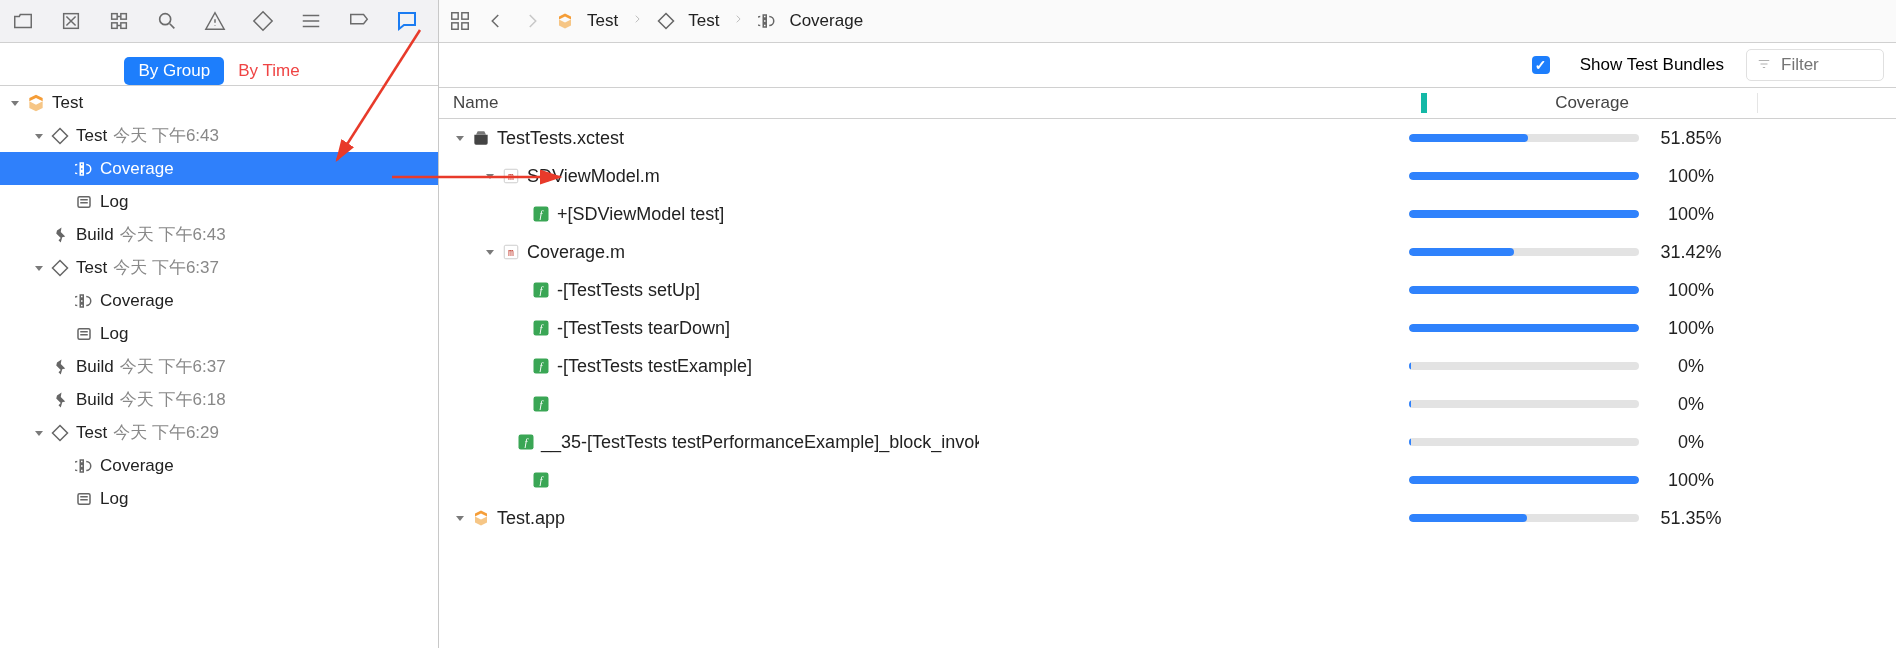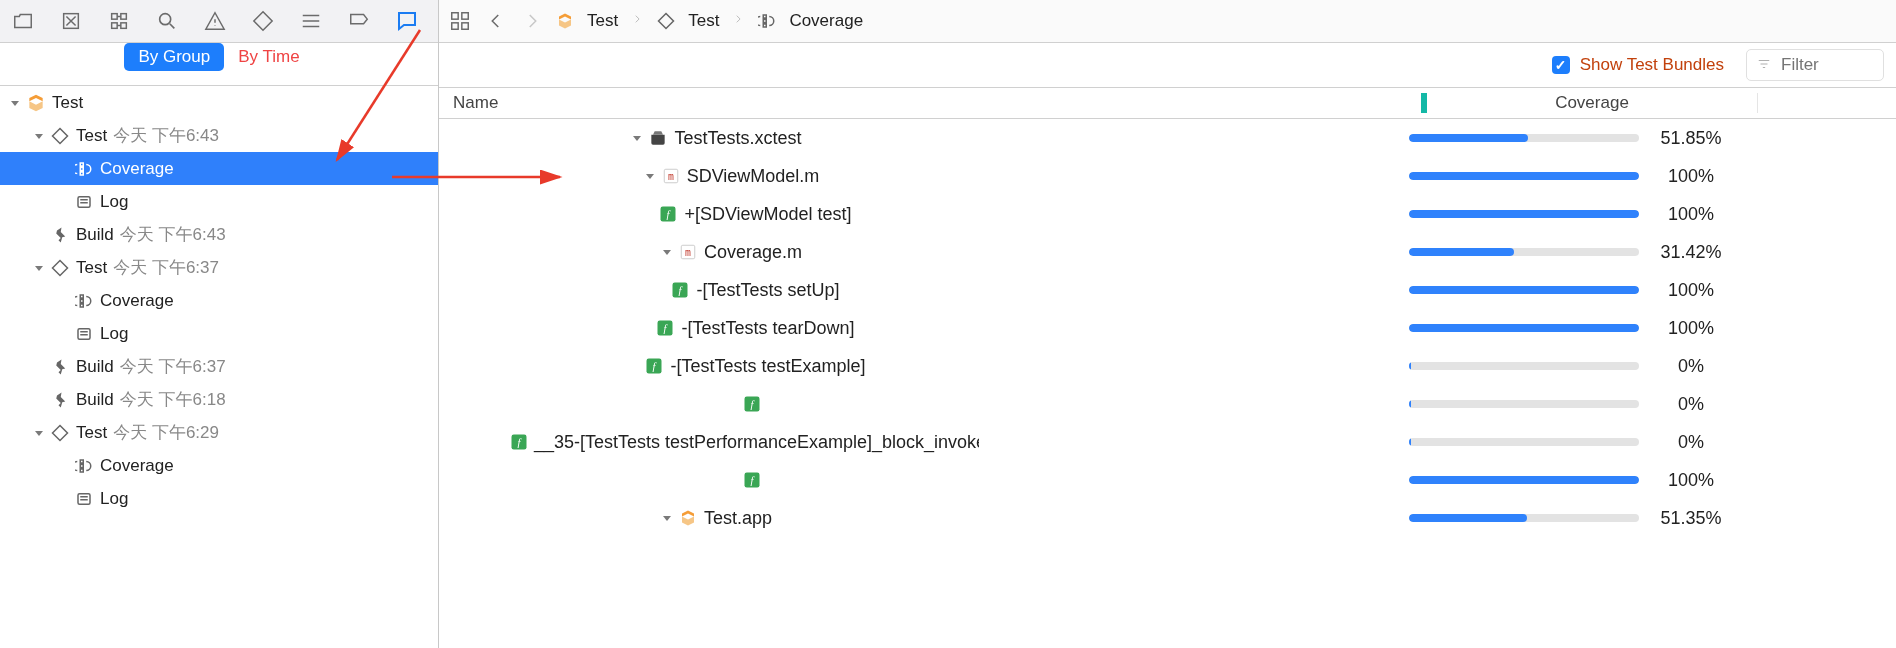--- a/index.html
+++ b/index.html
@@ -40,21 +40,21 @@
     align-items: center;
     justify-content: center;
     color: #6b6b6b;
   }
   .navig-toolbar .icon.active { color: #1b7cf2; }
   .navig-toolbar svg { display:block; }
 
   .seg {
     height: 42px;
     display: flex;
-    align-items: flex-start;
+    align-items: flex-end;
     justify-content: center;
     gap: 0;
     border-bottom: 1px solid #d0d0d0;
   }
   .seg-btn {
     font-size: 17px;
     padding: 4px 14px;
     border-radius: 5px;
     color: #ef4444;
     cursor: pointer;
@@ -129,21 +129,21 @@
     gap: 10px;
     border-bottom: 1px solid #d0d0d0;
   }
   .chk {
     width: 18px; height: 18px;
     border-radius: 4px;
     background: #1d7efc;
     display:flex; align-items:center; justify-content:center;
     color:#fff; font-size:14px; font-weight:bold;
   }
-  .filter-label { font-size: 17px; color:#c2410c; margin-right: 12px; }
+  .filter-label { font-size: 17px; color:#000000; margin-right: 12px; margin-left: 20px; }
   .filter-field {
     display:flex; align-items:center; gap:6px;
     border:1px solid #e0e0e0; border-radius:5px;
     padding:2px 8px; height:26px; width:120px;
     color:#b0b0b0;
   }
   .filter-input {
     border:none; outline:none; font-size:17px; color:#888;
     width: 70px; background:transparent;
   }
@@ -170,21 +170,21 @@
   .rows { flex:1; overflow:hidden; }
   .r {
     display: grid;
     grid-template-columns: 540px 670px 96px;
     align-items: center;
     height: 38px;
     font-size: 18px;
   }
   .r-name {
     display:flex; align-items:center;
-    overflow:hidden; white-space:nowrap; text-overflow: clip; justify-content: center;
+    overflow:hidden; white-space:nowrap; text-overflow: clip;
   }
   .r-bar {
     display:flex; align-items:center;
   }
   .bar {
     height: 8px;
     border-radius: 4px;
     background: #e3e3e3;
     width: 230px;
     margin-left: auto;

